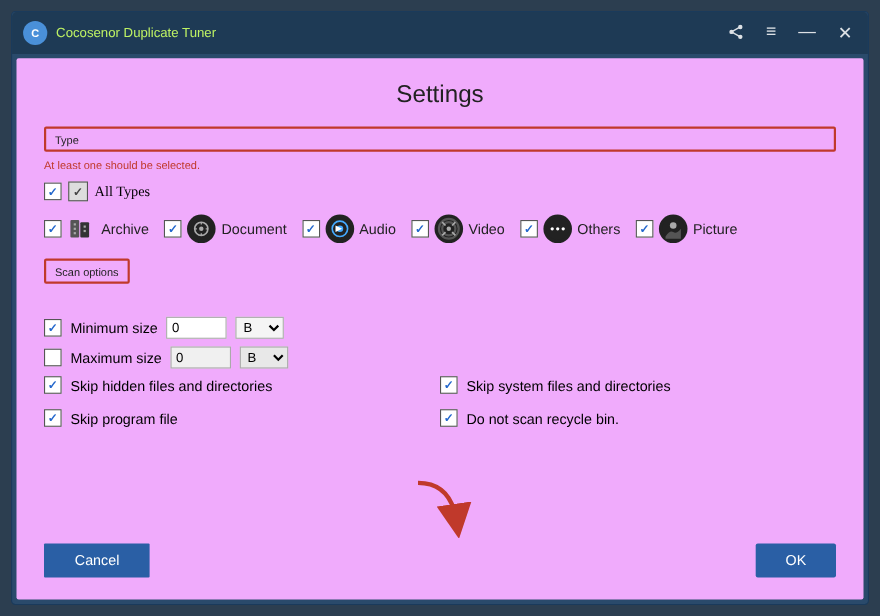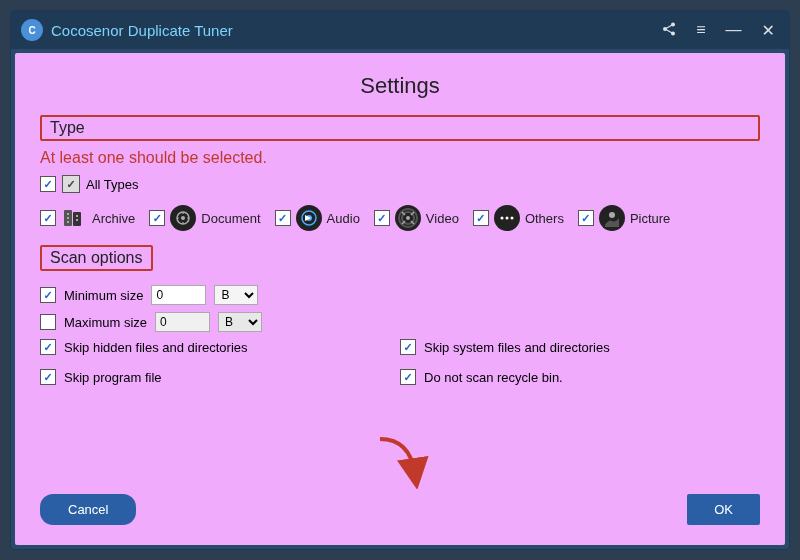--- a/index.html
+++ b/index.html
@@ -39,22 +39,22 @@
       background: #4a90d9;
       border-radius: 50%;
       display: flex;
       align-items: center;
       justify-content: center;
       color: white;
       font-size: 11px;
       font-weight: bold;
     }
     .titlebar-title {
-      color: #7dd3fc;
-      font-size: 15px;
+      color: #bef264;
+      font-size: 12px;
       flex: 1;
     }
     .titlebar-controls {
       display: flex;
       gap: 12px;
       align-items: center;
     }
     .titlebar-btn {
       color: white;
       cursor: pointer;
@@ -84,32 +84,33 @@
     .section-box {
       border: 2px solid #c0392b;
       border-radius: 2px;
       display: inline-block;
       padding: 2px 8px;
       margin-bottom: 8px;
     }
     .section-box span {
       color: #222;
       font-weight: 500;
-      font-size: 16px;
+      font-size: 10px;
     }
     .warning-text {
       color: #c0392b;
-      font-size: 16px;
+      font-size: 10px;
       margin-bottom: 8px;
     }
     .type-row-main {
       display: flex;
       align-items: center;
       gap: 6px;
       margin-bottom: 12px;
+      font-family: Liberation Serif, serif;
     }
     .type-row-icons {
       display: flex;
       align-items: center;
       gap: 14px;
       flex-wrap: wrap;
     }
     .type-item {
       display: flex;
       align-items: center;
@@ -208,21 +209,21 @@
       margin-top: auto;
       padding-top: 18px;
       position: relative;
     }
     .btn-cancel {
       background: #2a5fa5;
       color: white;
       border: none;
       padding: 8px 28px;
       font-size: 13px;
-      border-radius: 13px;
+      border-radius: 1px;
       cursor: pointer;
     }
     .btn-ok {
       background: #2a5fa5;
       color: white;
       border: none;
       padding: 8px 27px;
       font-size: 13px;
       border-radius: 2px;
       cursor: pointer;
@@ -372,21 +373,21 @@
         </div>
         <span class="type-label">Picture</span>
       </div>
     </div>
 
     <div class="scan-section">
       <div class="section-box">
         <span>Scan options</span>
       </div>
 
-      <div style="margin-top:6px;">
+      <div style="margin-top:22px;">
 
         <div class="scan-row">
           <div class="checkbox-custom checked"></div>
           <span>Minimum size</span>
           <input class="size-input" type="text" value="0" style="">
           <select class="size-select">
             <option>B</option>
             <option>KB</option>
             <option>MB</option>
           </select>

